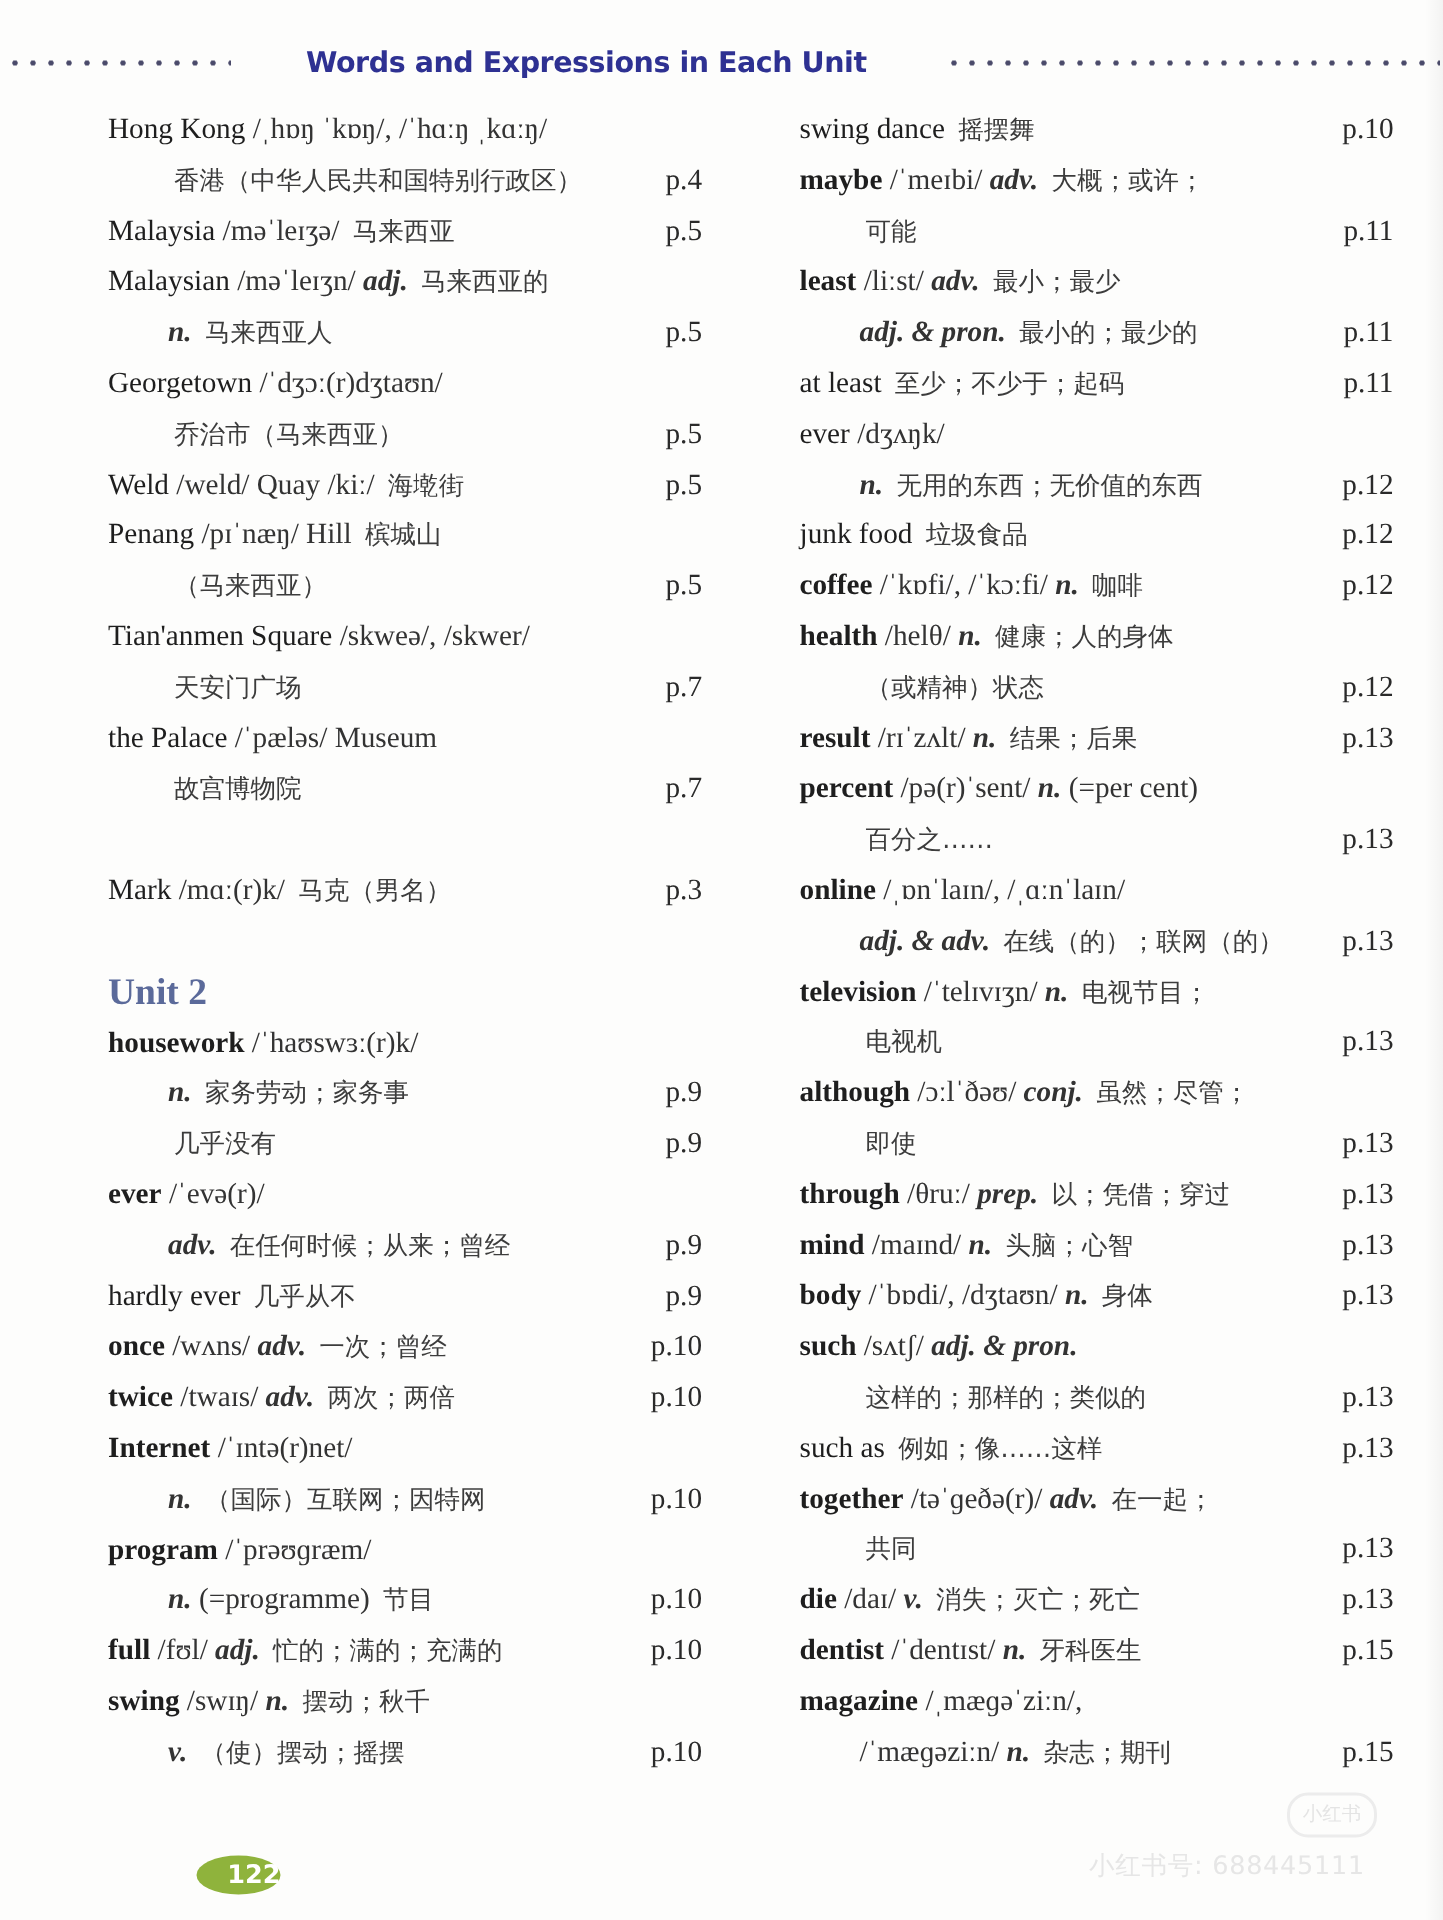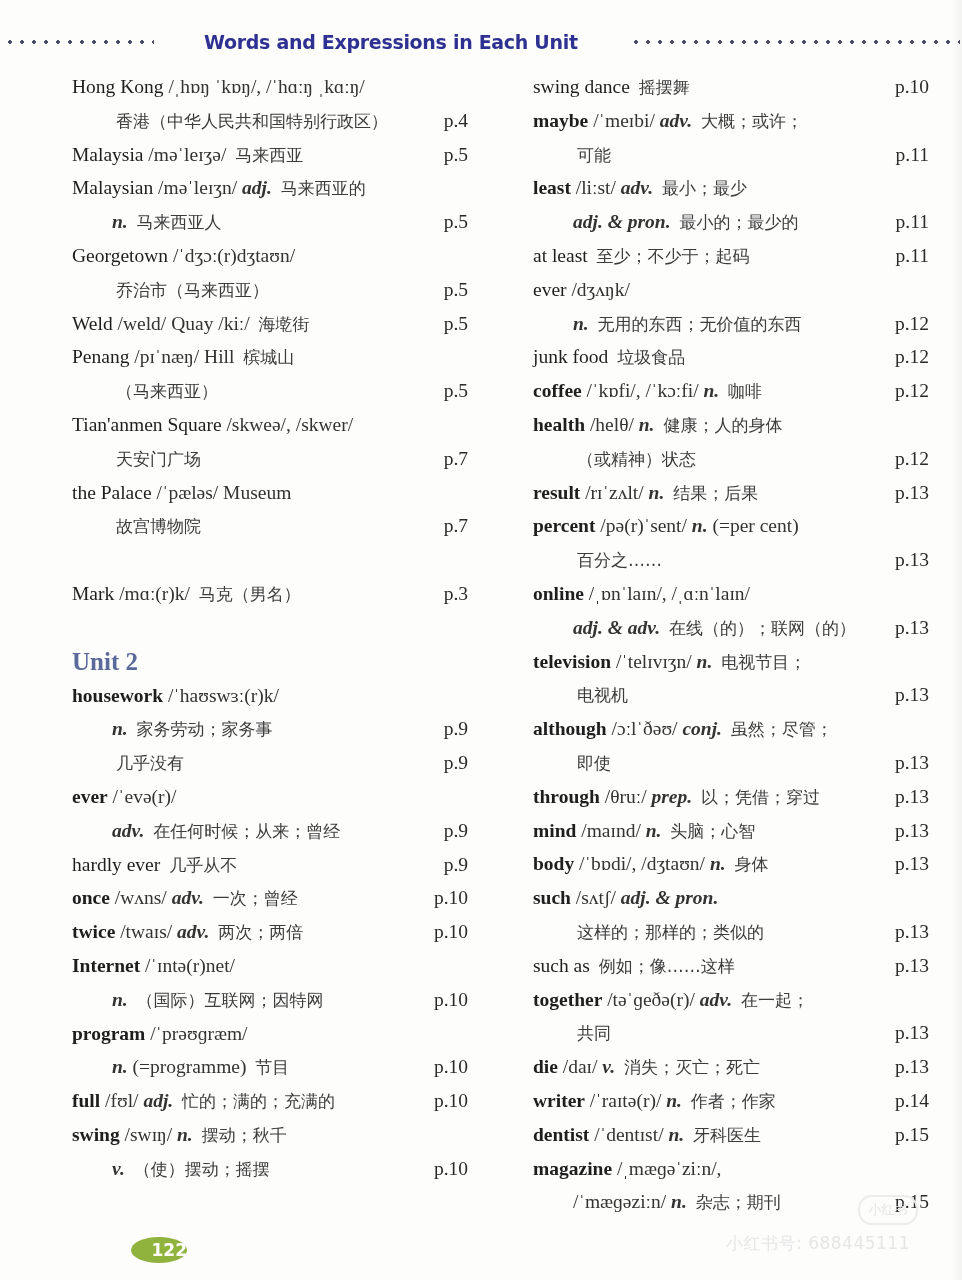--- a/index.html
+++ b/index.html
@@ -459,26 +459,20 @@
       </div>
     </div>
     <div>
       <div class="line">
         <span class="txt"><span class="word">die</span> <span class="phon">/daɪ/</span> <span class="pos">v.</span> <span class="cn">消失；灭亡；死亡</span></span>
         <span class="pg">p.13</span>
       </div>
     </div>
     <div>
       <div class="line">
-        <span class="txt"><span class="word">writer</span> <span class="phon">/ˈraɪtə(r)/</span> <span class="pos">n.</span> <span class="cn">作者；作家</span></span>
-        <span class="pg">p.14</span>
-      </div>
-    </div>
-    <div>
-      <div class="line">
         <span class="txt"><span class="word">dentist</span> <span class="phon">/ˈdentɪst/</span> <span class="pos">n.</span> <span class="cn">牙科医生</span></span>
         <span class="pg">p.15</span>
       </div>
     </div>
     <div>
       <div class="line">
         <span class="txt"><span class="word">magazine</span> <span class="phon">/ˌmæɡəˈziːn/,</span> </span>
         <span class="pg"></span>
       </div>
       <div class="line indent">

